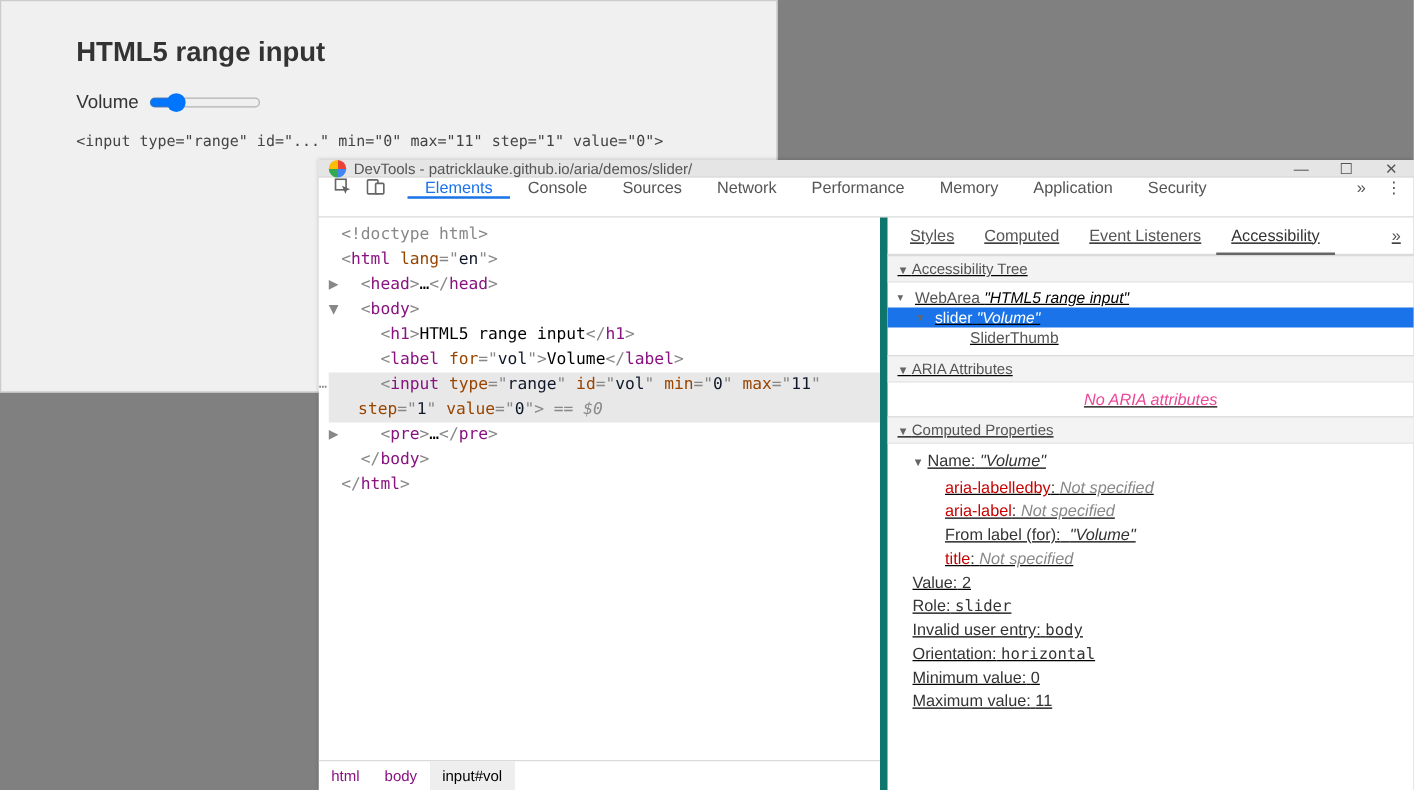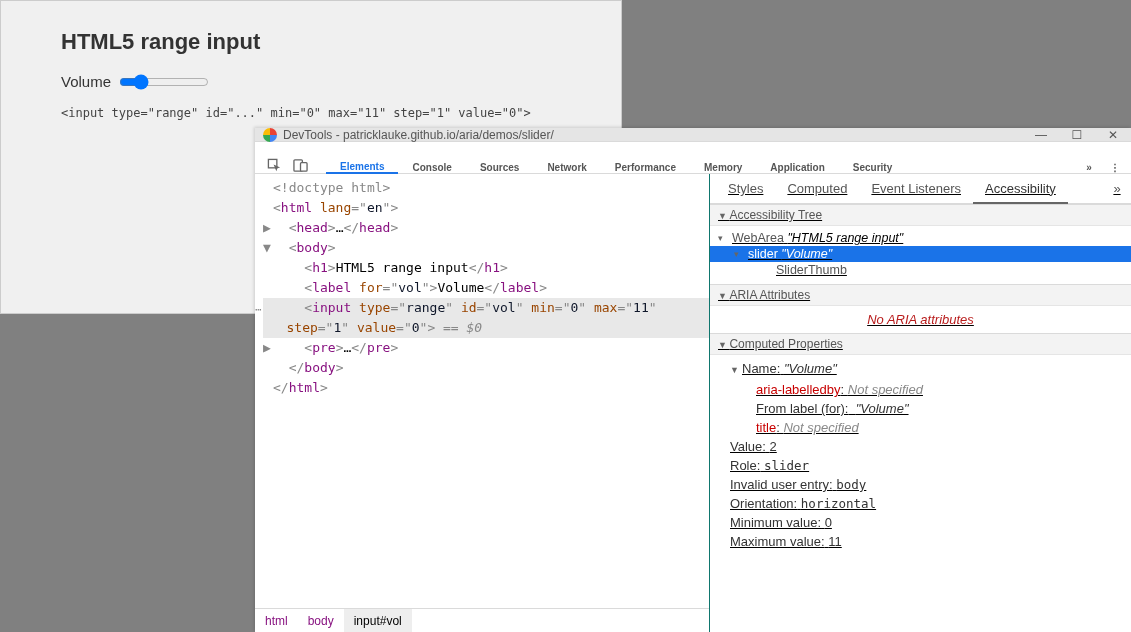--- a/index.html
+++ b/index.html
@@ -36,33 +36,33 @@
 .dt-titlebar .devlogo {
   width: 14px; height: 14px; border-radius: 50%;
   background: conic-gradient(#ea4335 0 90deg,#4285f4 90deg 180deg,#34a853 180deg 270deg,#fbbc05 270deg 360deg);
   margin-right: 6px;
 }
 .dt-titlebar .wcontrols { margin-left: auto; display: flex; }
 .dt-titlebar .wbtn { width: 36px; height: 26px; display: flex; align-items: center; justify-content: center; font-size: 12px; cursor: pointer; }
 
 .dt-tabs {
   height: 32px; border-bottom: 1px solid #dadada;
-  display: flex; align-items: flex-end; padding-left: 6px;
-  font-size: 10px; color: #555; font-weight: bold;
+  display: flex; align-items: flex-start; padding-left: 6px;
+  font-size: 13px; color: #555;
 }
 .dt-tabs .iconbtn { width: 26px; display:flex;align-items:center;justify-content:center;cursor:pointer; }
 .dt-tabs .iconbtn svg { width: 15px; height: 15px; }
 .dt-tabs .divider { width:1px; background:#dadada; margin: 6px 6px; }
 .dt-tabs .tab { padding: 0 14px; display:flex;align-items:center; cursor:pointer; }
 .dt-tabs .tab.active { color:#1a73e8; border-bottom:2px solid #1a73e8; margin-bottom:-1px; }
 .dt-tabs .more { margin-left:auto; width:28px; display:flex;align-items:center;justify-content:center;cursor:pointer; }
 .dt-tabs .kebab { width:24px; display:flex;align-items:center;justify-content:center;cursor:pointer; margin-right:4px;}
 
 .dt-body { flex:1; display:flex; min-height:0; }
-.elements-panel { width: 455px; border-right:1px solid #0f766e; display:flex; flex-direction:column; }
+.elements-panel { width: 455px; border-right:6px solid #0f766e; display:flex; flex-direction:column; }
 .dom-tree { flex:1; overflow:auto; font-family: Consolas, monospace; font-size: 13px; line-height: 20px; padding: 4px 0 4px 8px; }
 .dom-line { white-space: pre; }
 .dom-line .arrow { display:inline-block; width:10px; color:#888; cursor:pointer; }
 .dom-line.selected { background:#e8e8e8; position:relative; }
 .dom-line.selected::before { content:"⋯"; position:absolute; left:-8px; color:#888; font-size:11px; top:2px;}
 .t-punc{ color:#888;} .t-tag{ color:#881280;} .t-attr{ color:#994500;text-align:center;} .t-val{ color:#0f172a;} .t-doctype{ color:#888;} .t-text{ color:#000;} .t-comment{color:#888;font-style:italic;}
 .breadcrumb-bar { height:24px; border-top:1px solid #dadada; display:flex; align-items:center; font-size:12px; }
 .breadcrumb-bar .crumb { padding:0 10px; height:100%; display:flex;align-items:center; color:#881280; cursor:pointer; }
 .breadcrumb-bar .crumb.active { background:#eee; color:#000;}
 
@@ -75,21 +75,21 @@
 .section-head { background:#f3f3f3; border-top:1px solid #dadada; border-bottom:1px solid #e5e5e5; padding:3px 8px; font-size:12px; color:#555; cursor:pointer;}
 .section-head::before{ content:"▼ "; font-size:9px; color:#666;}
 .section-body { padding:4px 0 6px 0;}
 .tree-row { padding:1px 8px 1px 22px; font-size:12.5px; position:relative; cursor:default;}
 .tree-row .tw { position:absolute; left:8px; top:3px; font-size:9px; color:#666; cursor:pointer;}
 .tree-row.d1 { padding-left:38px;} .tree-row.d1 .tw{left:24px;}
 .tree-row.d2 { padding-left:66px;}
 .tree-row.sel { background:#1a73e8; color:#fff;}
 .tree-row.sel .role { color:#fff;} .tree-row.sel .name{ color:#fff;}
 .role { color:#555;} .name{ color:#000; font-style:italic;}
-.no-attr { text-align:center; color:#b91c1c; font-style:italic; padding:6px 0; font-size:13px;}
+.no-attr { text-align:center; color:#ec4899; font-style:italic; padding:6px 0; font-size:13px;}
 .cp-body { padding:4px 8px 8px 20px; font-size:13px; line-height:19px;}
 .cp-body .twist { display:inline-block; width:12px; font-size:9px; color:#666;}
 .attrname { color:#c80000;} .ns{ color:#888; font-style:italic;} .mono{ font-family:Consolas,monospace; font-size:12.5px;}
 </style>
 </head>
 <body>
 
 <div class="page-slab">
   <h1>HTML5 range input</h1>
   <div class="vol-row">
@@ -167,20 +167,21 @@
             <div class="tree-row d2"><span class="role">SliderThumb</span></div>
           </div>
 
         <div class="section-head">ARIA Attributes</div>
         <div class="no-attr">No ARIA attributes</div>
 
         <div class="section-head">Computed Properties</div>
         <div class="cp-body">
           <div><span class="twist">▼</span><span>Name:</span> <i>"Volume"</i></div>
           <div style="padding-left:26px;"><span class="attrname">aria-labelledby</span>: <span class="ns">Not specified</span></div>
+          <div style="padding-left:26px;"><span class="attrname">aria-label</span>: <span class="ns">Not specified</span></div>
           <div style="padding-left:26px;"><span>From label (for):</span>&nbsp; <i>"Volume"</i></div>
           <div style="padding-left:26px;"><span class="attrname">title</span>: <span class="ns">Not specified</span></div>
           <div id="cp-props">
               <div><span>Value:</span> <span class="">2</span></div>
               <div><span>Role:</span> <span class="mono">slider</span></div>
               <div><span>Invalid user entry:</span> <span class="mono">body</span></div>
               <div><span>Orientation:</span> <span class="mono">horizontal</span></div>
               <div><span>Minimum value:</span> <span class="">0</span></div>
               <div><span>Maximum value:</span> <span class="">11</span></div>
             </div>

